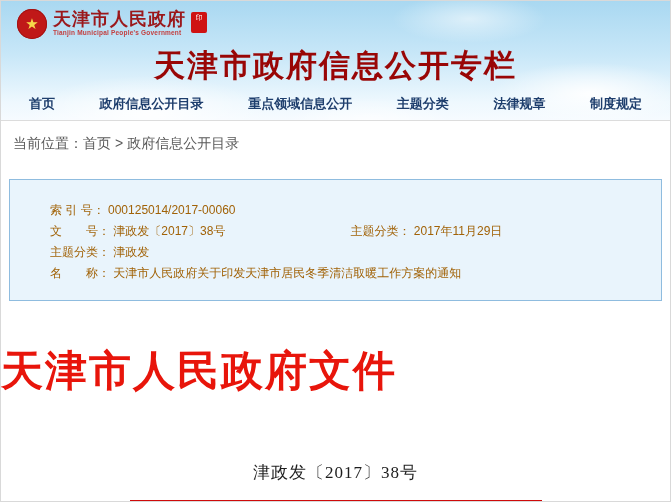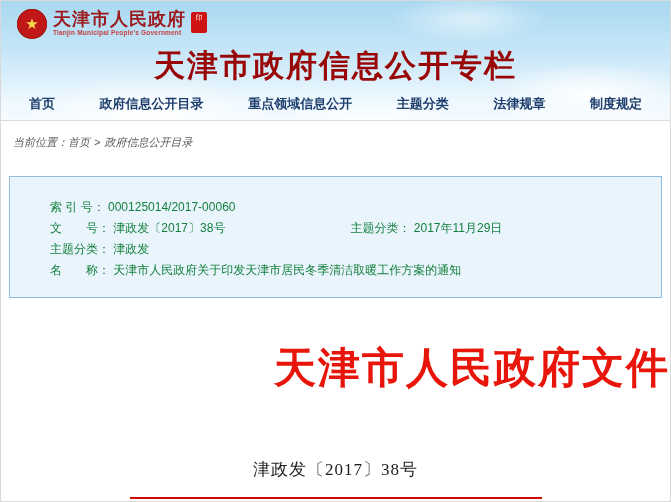--- a/index.html
+++ b/index.html
@@ -38,36 +38,36 @@
   }
   .nav{
     position:absolute;left:0;right:0;bottom:7px;display:flex;
     justify-content:space-between;padding:0 28px;
   }
   .nav-item{
     font-size:13px;font-weight:600;color:#1e3e6d;text-decoration:none;cursor:pointer;
     white-space:nowrap;
   }
   
-  .breadcrumb{margin:14px 0 0 12px;font-size:11px;color:#595959;font-style:italic;}
+  .breadcrumb{margin:14px 0 0 12px;font-size:14px;color:#595959;}
   .breadcrumb a{color:#595959;text-decoration:none;cursor:pointer;}
   .crumb-sep{margin:0 4px;}
   
   .meta-box{
     margin:26px 8px 0 8px;background:#e9f4fc;border:1px solid #8fbcdf;
-    padding:20px 10px 16px 40px;font-size:12px;color:#15803d;
+    padding:20px 10px 16px 40px;font-size:12px;color:#a16207;
   }
   .meta-row{display:flex;line-height:21px;}
   .meta-cell-left{width:50%;flex:0 0 auto;}
   .meta-cell-right{flex:1;}
   .meta-cell-full{flex:1;}
   .lbl{white-space:pre;}
   
   .doc-title{
-    margin-top:42px;text-align:right;font-family:"Liberation Serif","DejaVu Serif",serif;
+    margin-top:42px;text-align:left;font-family:"Liberation Serif","DejaVu Serif",serif;
     font-weight:bold;font-size:42px;color:#e8150b;letter-spacing:2px;
   }
   .doc-number{
     margin-top:62px;text-align:center;font-family:"Liberation Serif","DejaVu Serif",serif;
     font-size:17px;color:#1d1d1d;letter-spacing:1px;
   }
   .red-rule{margin:16px auto 0 auto;width:412px;height:2px;background:#cf0a0a;}
 </style>
 </head>
 <body>

